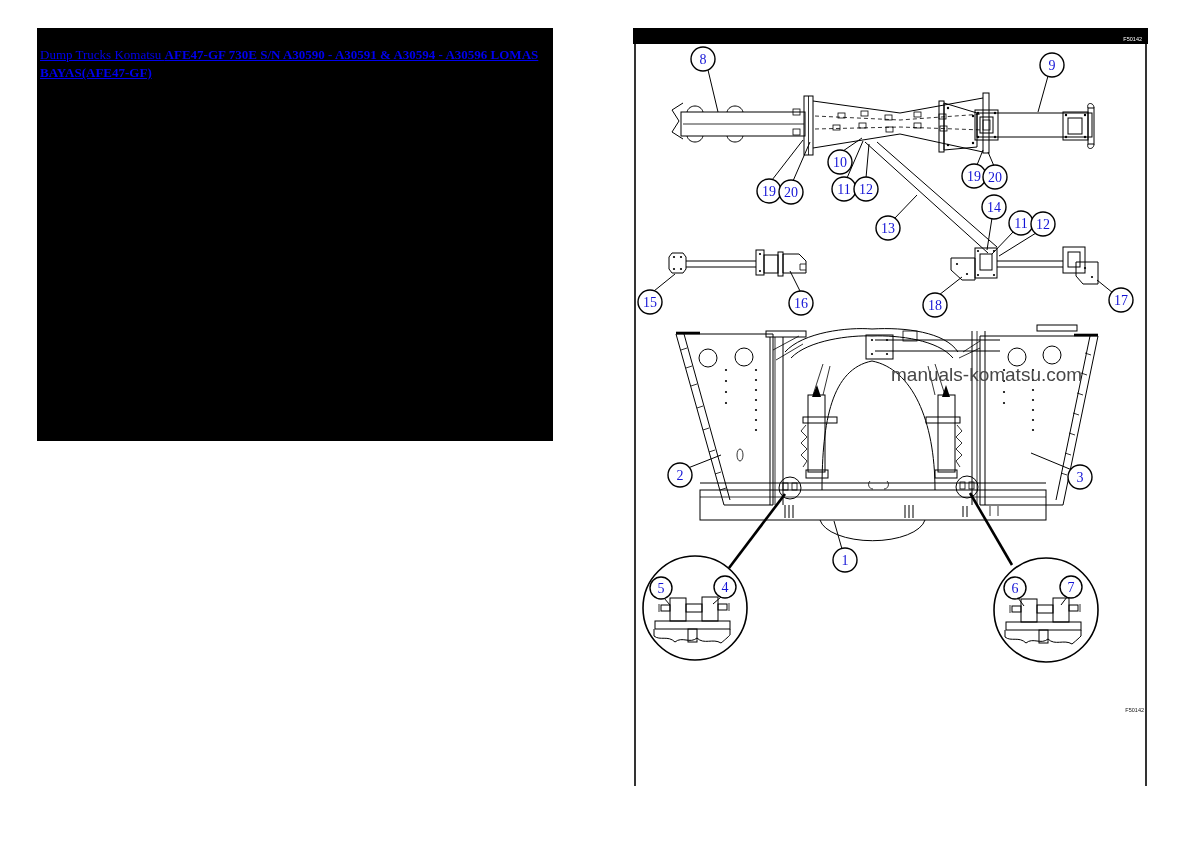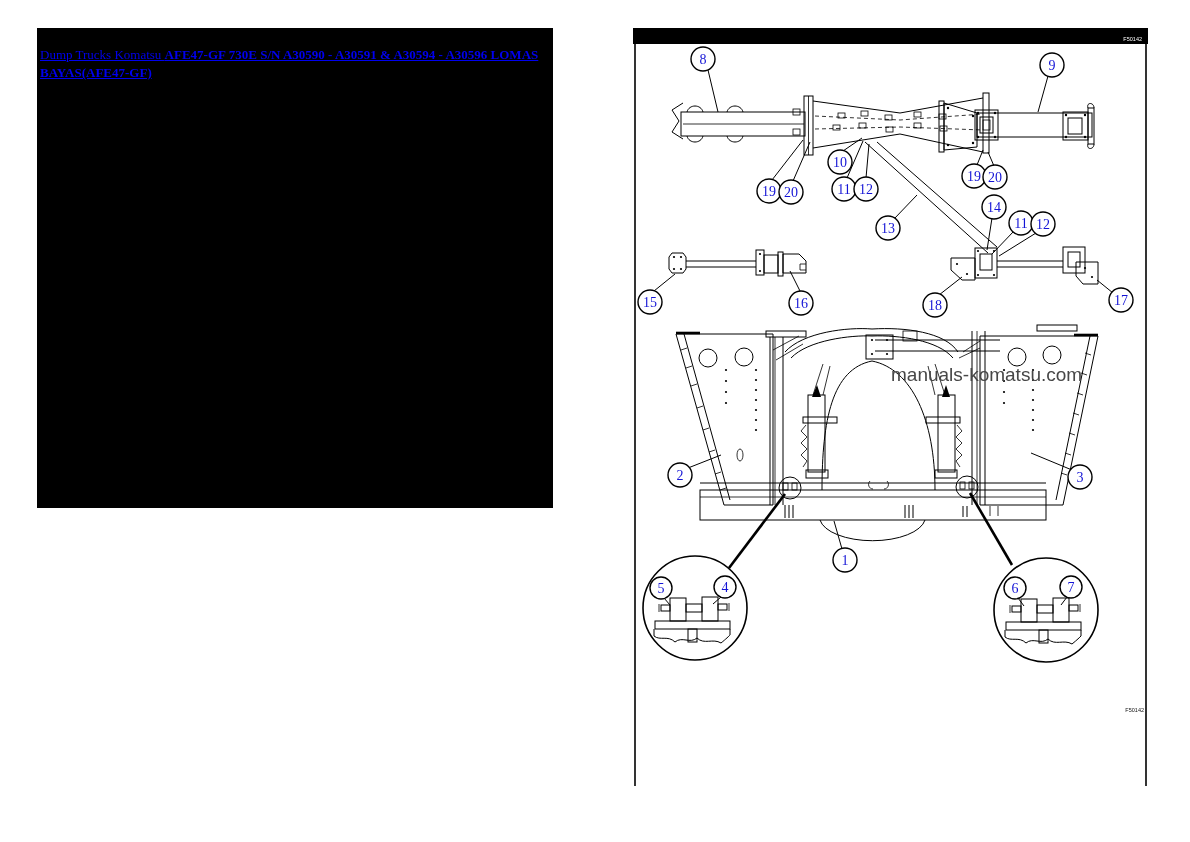--- a/index.html
+++ b/index.html
@@ -1,21 +1,21 @@
 <!DOCTYPE html>
 <html><head>
 <meta charset="utf-8">
 <style>
   html,body{margin:0;padding:0;}
   body{
     width:1190px;height:842px;position:relative;background:#ffffff;
     font-family:"Liberation Serif", serif;overflow:hidden;
   }
   .thumb{
-    position:absolute;left:37px;top:28px;width:516px;height:480px;
+    position:absolute;left:37px;top:28px;width:516px;height:413px;
     background:#000;box-sizing:border-box;padding:17px 8px 0 3px;
   }
   .thumb a{
     color:#0000EE;text-decoration:underline;font-size:13px;line-height:16px;
     font-family:"Liberation Serif", serif;cursor:pointer;
   }
   .thumb a .model{font-weight:bold;}
   .panel{position:absolute;left:633px;top:28px;width:515px;height:758px;}
   svg path,svg rect,svg line,svg polyline,svg polygon,svg circle,svg ellipse{
     stroke:#000;fill:none;stroke-width:1;

